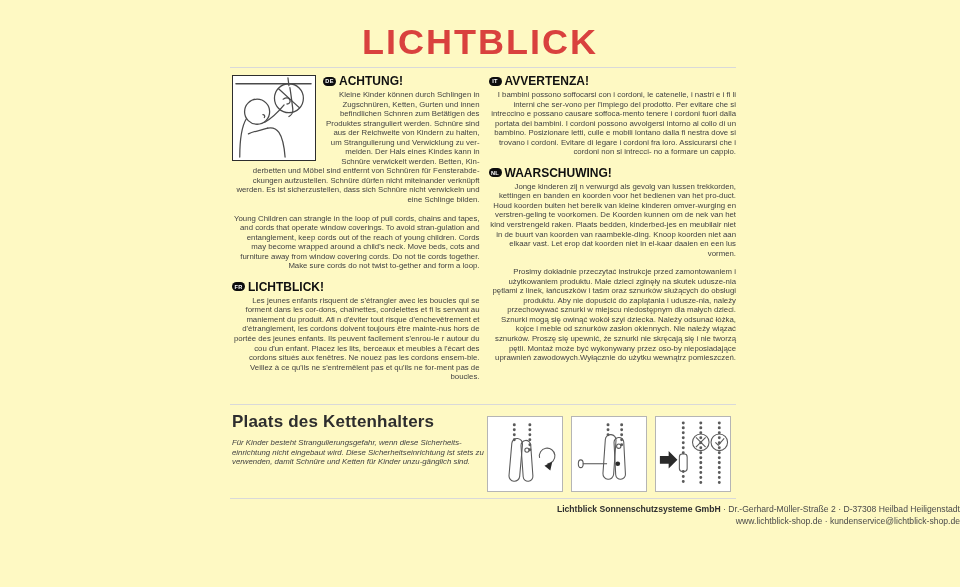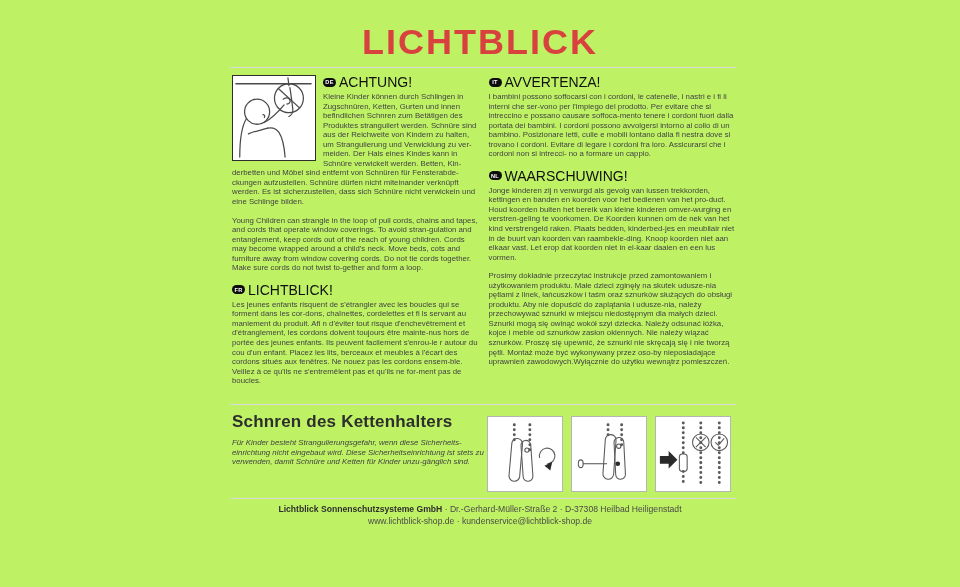--- a/index.html
+++ b/index.html
@@ -1,18 +1,18 @@
 <!DOCTYPE html>
 <html><head>
 <meta charset="utf-8">
 <style>
   * { margin:0; padding:0; box-sizing:border-box; }
   html,body { background:#ffffff; }
   body { font-family:"Liberation Sans", sans-serif; }
-  .page { position:relative; width:960px; height:587px; background:#bef264; overflow:hidden; }
+  .page { position:relative; width:960px; height:587px; background:#fef9c3; overflow:hidden; }
 
   .logo { position:absolute; top:22px; left:0; width:100%; text-align:center;
           font-size:36px; font-weight:bold; letter-spacing:2px; color:#d9413e;
           transform:scaleY(0.95); }
 
   .rule { position:absolute; left:230px; width:506px; border-top:1px solid #d9d9d9; }
   .rule1 { top:67px; }
   .rule2 { top:404px; }
   .rule3 { top:498px; }
 
@@ -20,32 +20,32 @@
   .col { width:248px; }
 
   .warn-section { margin-bottom:9px; overflow:visible; }
   .illustration { float:left; width:84px; height:86px; border:1.5px solid #2e2e2e;
                   margin:1px 7px 3px 0; background:#fff; }
   .warn-head { display:flex; align-items:center; gap:3px; margin-bottom:2px; }
   .lang-badge { display:inline-flex; align-items:center; justify-content:center;
                 background:#0d0d0d; color:#fff; font-size:5.6px; font-weight:bold;
                 letter-spacing:0.3px; border-radius:7px; min-width:13px; height:9px;
                 padding:0 2px; }
-  .warn-title { font-weight:normal; font-size:14px; color:#101010; }
-  .warn-body { font-size:7.8px; line-height:9.55px; color:#424242; text-align:left; }
+  .warn-title { font-weight:bold; font-size:12px; color:#101010; }
+  .warn-body { font-size:7.8px; line-height:9.55px; color:#424242; text-align:right; }
 
   .montage-title { position:absolute; top:412px; left:232px; font-size:17px;
                    font-weight:bold; color:#2e2e2e; letter-spacing:0.2px; }
   .montage-body { position:absolute; top:438px; left:232px; width:252px;
                   font-size:7.8px; line-height:9.55px; color:#424242;font-style:italic; }
 
   .diagrams { position:absolute; top:416px; left:487px; display:flex; gap:8px; }
   .diagram-box { width:76px; height:76px; border:1px solid #b5b5b5; background:#fff; }
 
-  .footer { position:absolute; top:504px; left:0; width:960px; text-align:center;
+  .footer { position:absolute; top:504px; left:0; width:960px; text-align:right;
             font-size:8.6px; line-height:11.5px; color:#4a4a4a; }
   .footer b { color:#2f2f2f; }
 
   svg .ln { fill:none; stroke:#4a4a4a; stroke-width:1.3; stroke-linecap:round; stroke-linejoin:round; }
   svg .dots { fill:none; stroke:#5a5a5a; stroke-width:3; stroke-linecap:round; stroke-dasharray:0.1 5; }
   svg .thin { fill:none; stroke:#5a5a5a; stroke-width:1.1; }
   svg .blk { fill:#2a2a2a; stroke:none; }
 </style>
 </head>
 <body>
@@ -114,21 +114,21 @@
       </div>
 
       <div class="warn-section">
         <div class="warn-body">Prosimy dokładnie przeczytać instrukcje przed zamontowaniem i użytkowaniem produktu. Małe dzieci zginęły na skutek udusze-nia pętlami z linek, łańcuszków i taśm oraz sznurków służących do obsługi produktu. Aby nie dopuścić do zaplątania i udusze-nia, należy przechowywać sznurki w miejscu niedostępnym dla małych dzieci. Sznurki mogą się owinąć wokół szyi dziecka. Należy odsunać łóżka, kojce i meble od sznurków zasłon okiennych. Nie należy wiązać sznurków. Proszę się upewnić, że sznurki nie skręcają się i nie tworzą pętli. Montaż może być wykonywany przez oso-by nieposiadające uprawnień zawodowych.Wyłącznie do użytku wewnątrz pomieszczeń.</div>
       </div>
     </div>
   </div>
 
   <div class="rule rule2"></div>
 
-  <div class="montage-title">Schnren des Kettenhalters</div>
+  <div class="montage-title">Plaats des Kettenhalters</div>
   <div class="montage-body">Für Kinder besteht Strangulierungsgefahr, wenn diese Sicherheits-einrichtung nicht eingebaut wird. Diese Sicherheitseinrichtung ist stets zu verwenden, damit Schnüre und Ketten für Kinder unzu-gänglich sind.</div>
 
   <div class="diagrams">
     <div class="diagram-box">
       <svg width="74" height="74" viewBox="0 0 76 76">
         <line class="dots" x1="27" y1="8" x2="27" y2="24"></line>
         <line class="dots" x1="43" y1="8" x2="43" y2="36"></line>
         <rect class="thin" x="23" y="22" width="11" height="44" rx="5.5" transform="rotate(5 28 44)" fill="#fff"></rect>
         <rect class="thin" x="35" y="24" width="10" height="42" rx="5" transform="rotate(-4 40 45)" fill="#fff"></rect>
         <circle class="thin" cx="40" cy="34" r="2.2"></circle>

